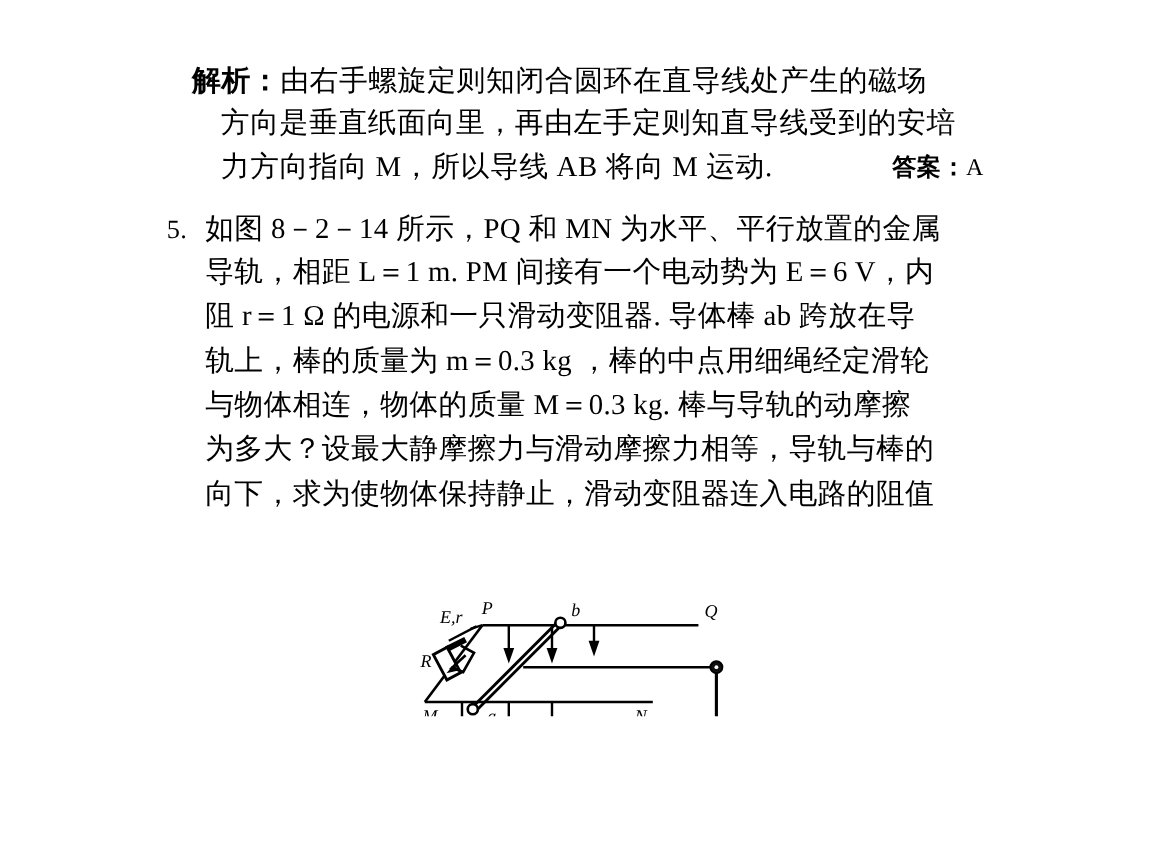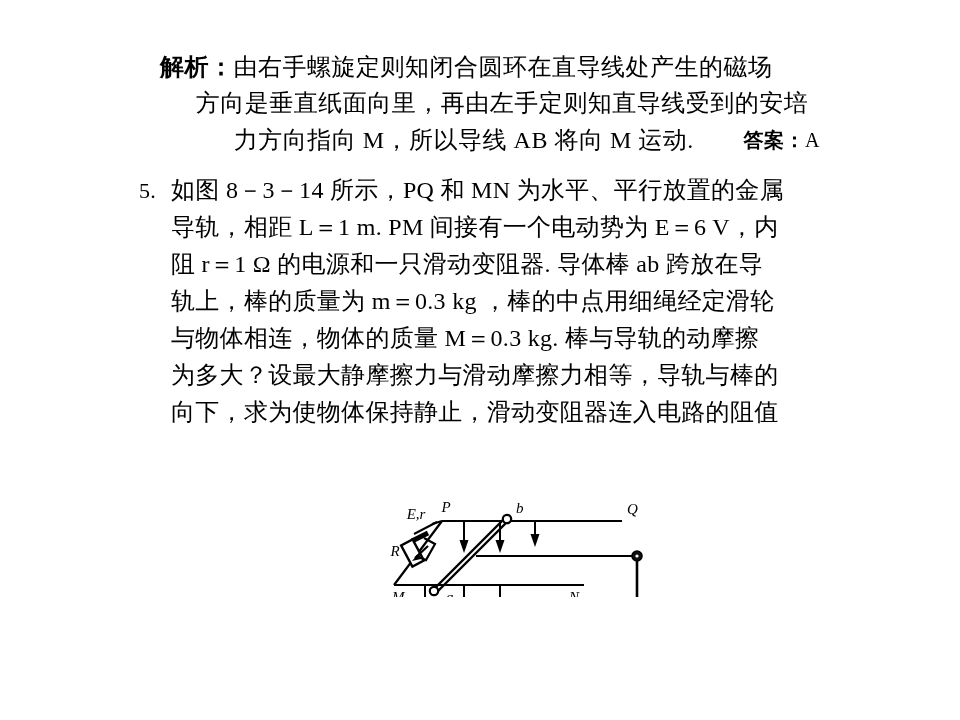--- a/index.html
+++ b/index.html
@@ -24,21 +24,21 @@
     top: 48px;
     width: 660px;
   }
   .sol-line {
     height: 37px;
     line-height: 37px;
     font-size: 24px;
     white-space: nowrap;
     letter-spacing: 0.5px;
   }
-  .sol-line.indent { padding-left: 24px; text-align: center; }
+  .sol-line.indent { padding-left: 24px; }
   .bold-label { font-weight: bold; font-family: "DejaVu Serif", serif; }
   .answer-tail {
     float: right;
     font-weight: bold;
     font-size: 20px;
   }
   .answer-tail .ans-val { font-weight: normal; font-family: "Liberation Serif", serif; }
 
   
   #question-block {
@@ -62,21 +62,20 @@
   }
   .q-line.hang { padding-left: 32px; }
 
   
   #figure-wrap {
     position: absolute;
     left: 348px;
     top: 494px;
     width: 290px;
     height: 165px;
-    margin-left: 40px;
   }
   #figure-svg { display: block; }
   #caption-row {
     position: absolute;
     left: 330px;
     top: 652px;
     width: 300px;
     text-align: center;
     font-size: 27px;
     letter-spacing: 1px;
@@ -105,21 +104,21 @@
     <div class="sol-line indent">
       <span>力方向指向 M，所以导线 AB 将向 M 运动.</span>
       <span class="answer-tail"><span>答案</span><span>：</span><span class="ans-val">A</span></span>
     </div>
 
   </div>
 
   <div id="question-block">
 
     <div class="q-line">
-      <span class="q-num">5.</span><span>如图 8－3－14 所示，PQ 和 MN 为水平、平行放置的金属</span>
+      <span class="q-num">5.</span><span>如图 8－2－14 所示，PQ 和 MN 为水平、平行放置的金属</span>
     </div>
     <div class="q-line hang">
       <span>导轨，相距 L＝1 m. PM 间接有一个电动势为 E＝6 V，内</span>
     </div>
     <div class="q-line hang">
       <span>阻 r＝1 Ω 的电源和一只滑动变阻器. 导体棒 ab 跨放在导</span>
     </div>
     <div class="q-line hang">
       <span>轨上，棒的质量为 m＝0.3 kg ，棒的中点用细绳经定滑轮</span>
     </div>

